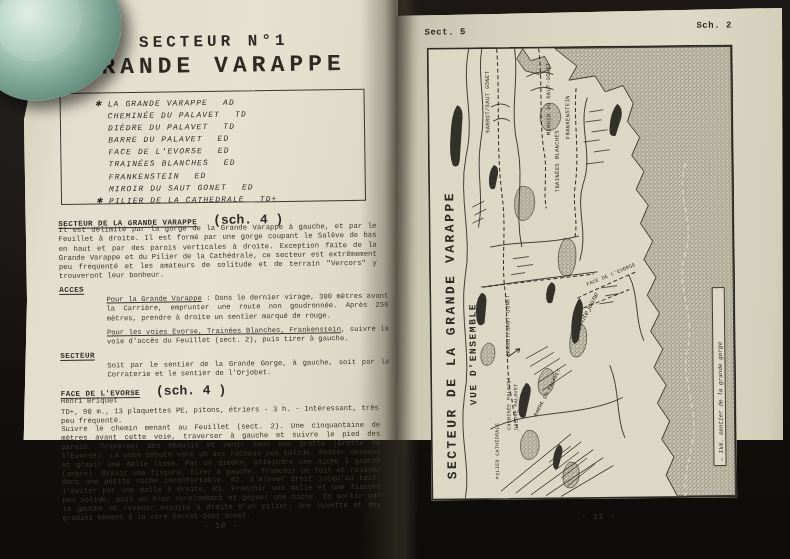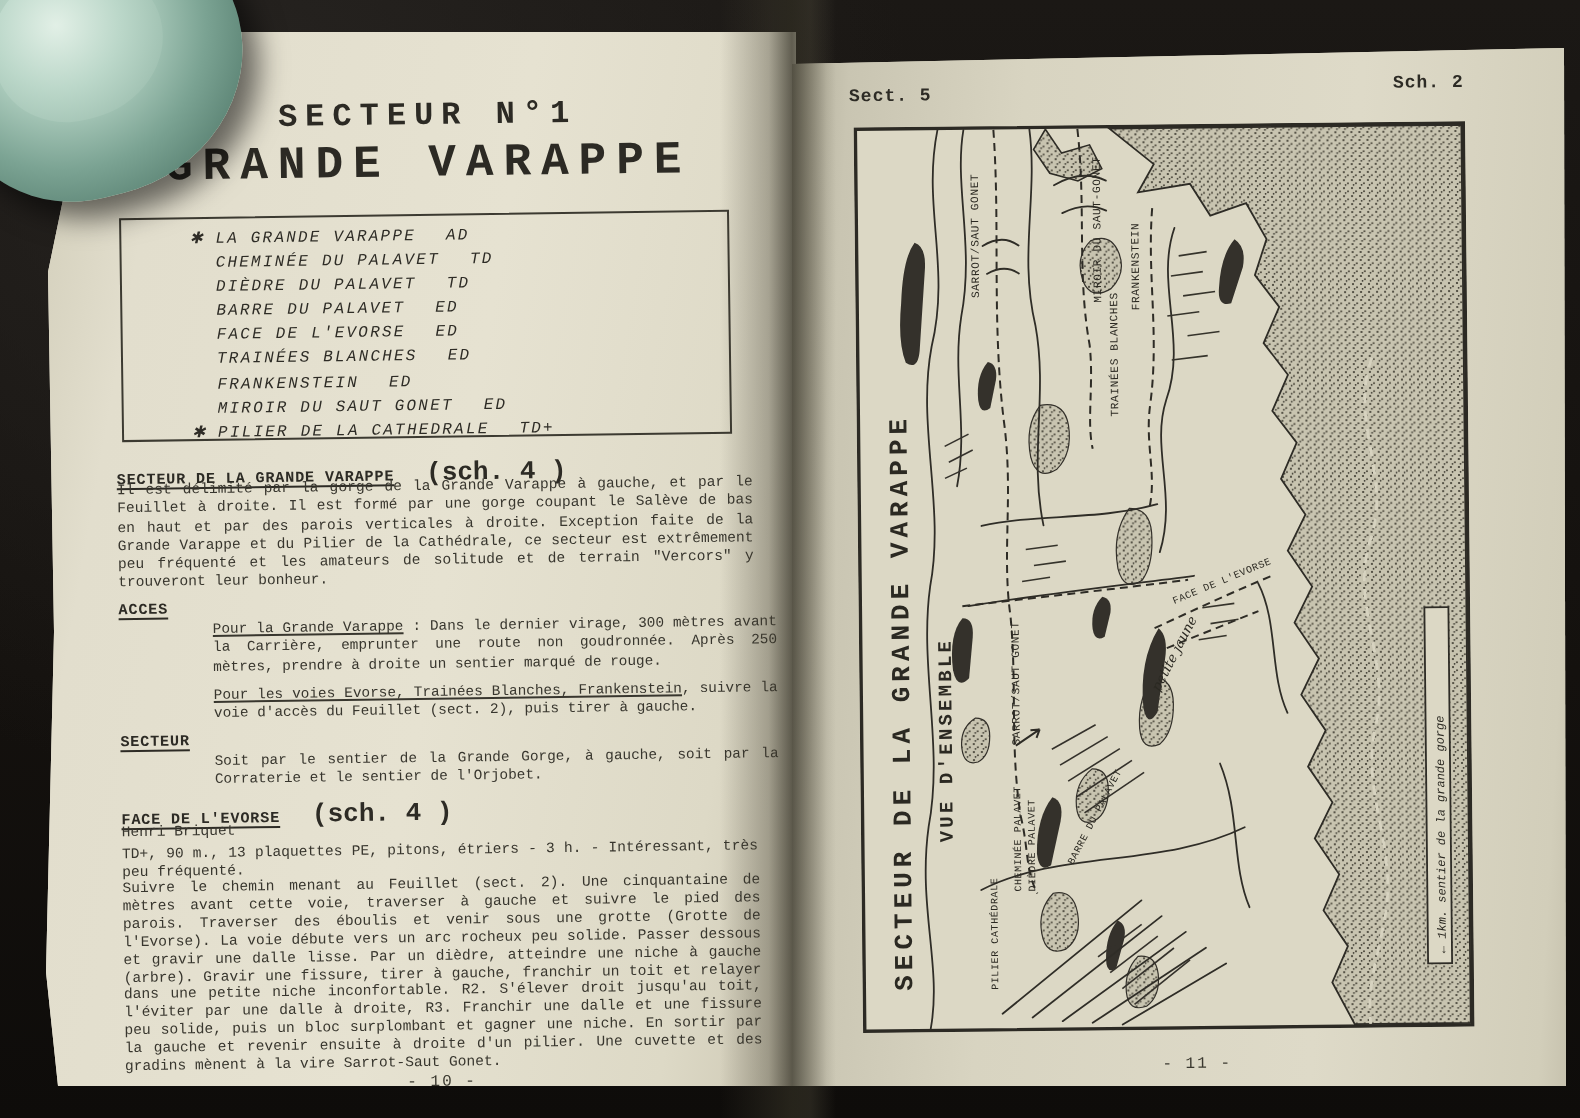--- a/index.html
+++ b/index.html
@@ -6,21 +6,21 @@
   body{
     width:790px;height:559px;overflow:hidden;position:relative;
     background:
       radial-gradient(circle at 15% 10%, #262320 0%, rgba(0,0,0,0) 40%),
       linear-gradient(180deg,#1b1815 0%, #14110e 60%, #0e0c0a 100%);
     font-family:"Liberation Mono","DejaVu Sans Mono",monospace;
   }
   .noselect{user-select:none;}
 
   
-  .page{position:absolute;top:16px;height:527px;}
+  .page{position:absolute;top:0;height:440px;}
   #left-page{
     left:0;width:398px;
     clip-path:polygon(57px 0px,398px 0px,398px 559px,200px 553px,31px 546px,23px 470px,27px 300px,24px 120px,41px 38px);
     background:
       linear-gradient(100deg,#b3ae9a 0%,#d2ceba 5%,#e2decd 18%,#e6e2d1 55%,#ddd9c6 86%,#ccc7b3 100%),
       #e2decd;
   }
   #right-page{
     left:396px;width:394px;
     clip-path:polygon(0px 16px,386px 8px,387px 541px,0px 549px);

